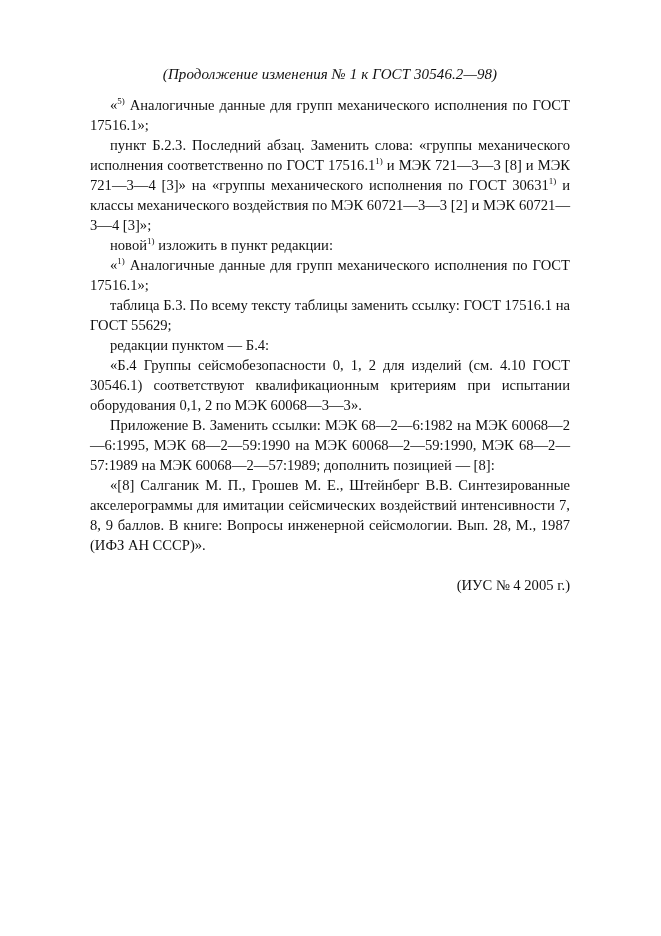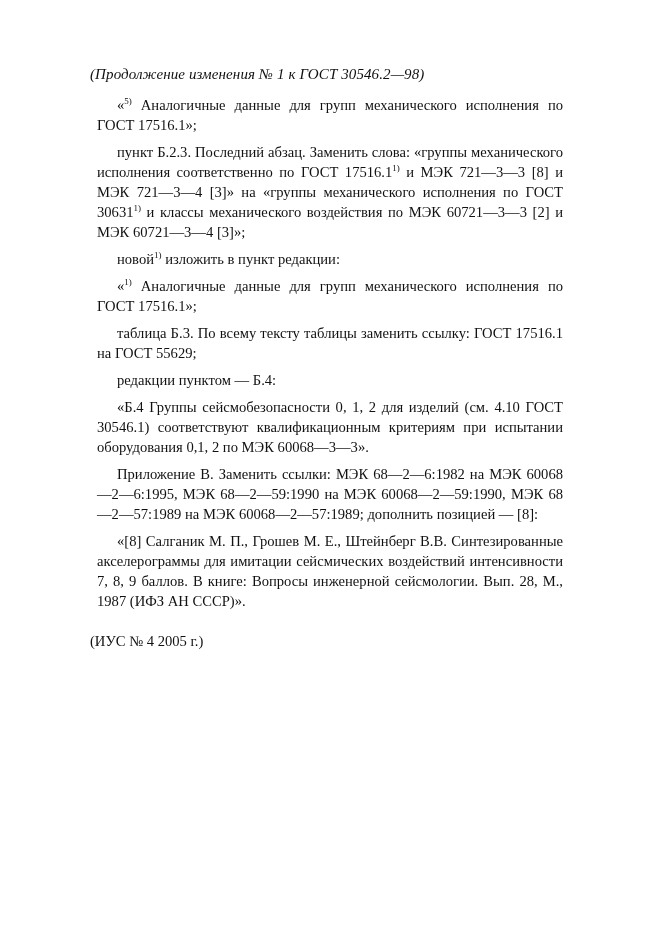--- a/index.html
+++ b/index.html
@@ -1,23 +1,23 @@
 <!DOCTYPE html>
 <html><head>
 <meta charset="utf-8">
 <style>
   html, body { margin: 0; padding: 0; background: #ffffff; }
   body { width: 661px; height: 936px; position: relative; overflow: hidden;
          font-family: "Liberation Serif", "DejaVu Serif", serif; color: #111; }
   .page { position: absolute; left: 90px; top: 66px; width: 480px; }
-  .header { text-align: left; font-style: italic; font-size: 15px; margin-bottom: 12px; letter-spacing: 0.1px; }
-  .para { font-size: 14.6px; line-height: 20px; text-align: justify; margin: 7px; }
+  .header { text-align: center; font-style: italic; font-size: 15px; margin-bottom: 12px; letter-spacing: 0.1px; }
+  .para { font-size: 14.6px; line-height: 20px; text-align: justify; margin: 0; }
   .indent { text-indent: 20px; }
   sup { font-size: 9px; line-height: 0; }
-  .footer { text-align: left; font-size: 14.6px; margin-top: 22px; }
+  .footer { text-align: right; font-size: 14.6px; margin-top: 22px; }
 </style>
 </head>
 <body>
 
 <div class="page">
   <div class="header">(Продолжение изменения № 1 к ГОСТ  30546.2—98)</div>
 
   <p class="para indent"><span>«</span><sup>5)</sup><span> Аналогичные данные для групп механического исполнения по ГОСТ 17516.1»;</span></p>
 
   <p class="para indent"><span>пункт Б.2.3. Последний абзац. Заменить слова: «группы механического исполнения соответственно по ГОСТ 17516.1</span><sup>1)</sup><span> и МЭК 721—3—3 [8] и МЭК 721—3—4  [3]» на «группы механического исполнения по ГОСТ 30631</span><sup>1)</sup><span> и классы механического воздействия по МЭК 60721—3—3 [2] и МЭК 60721—3—4 [3]»;</span></p>

